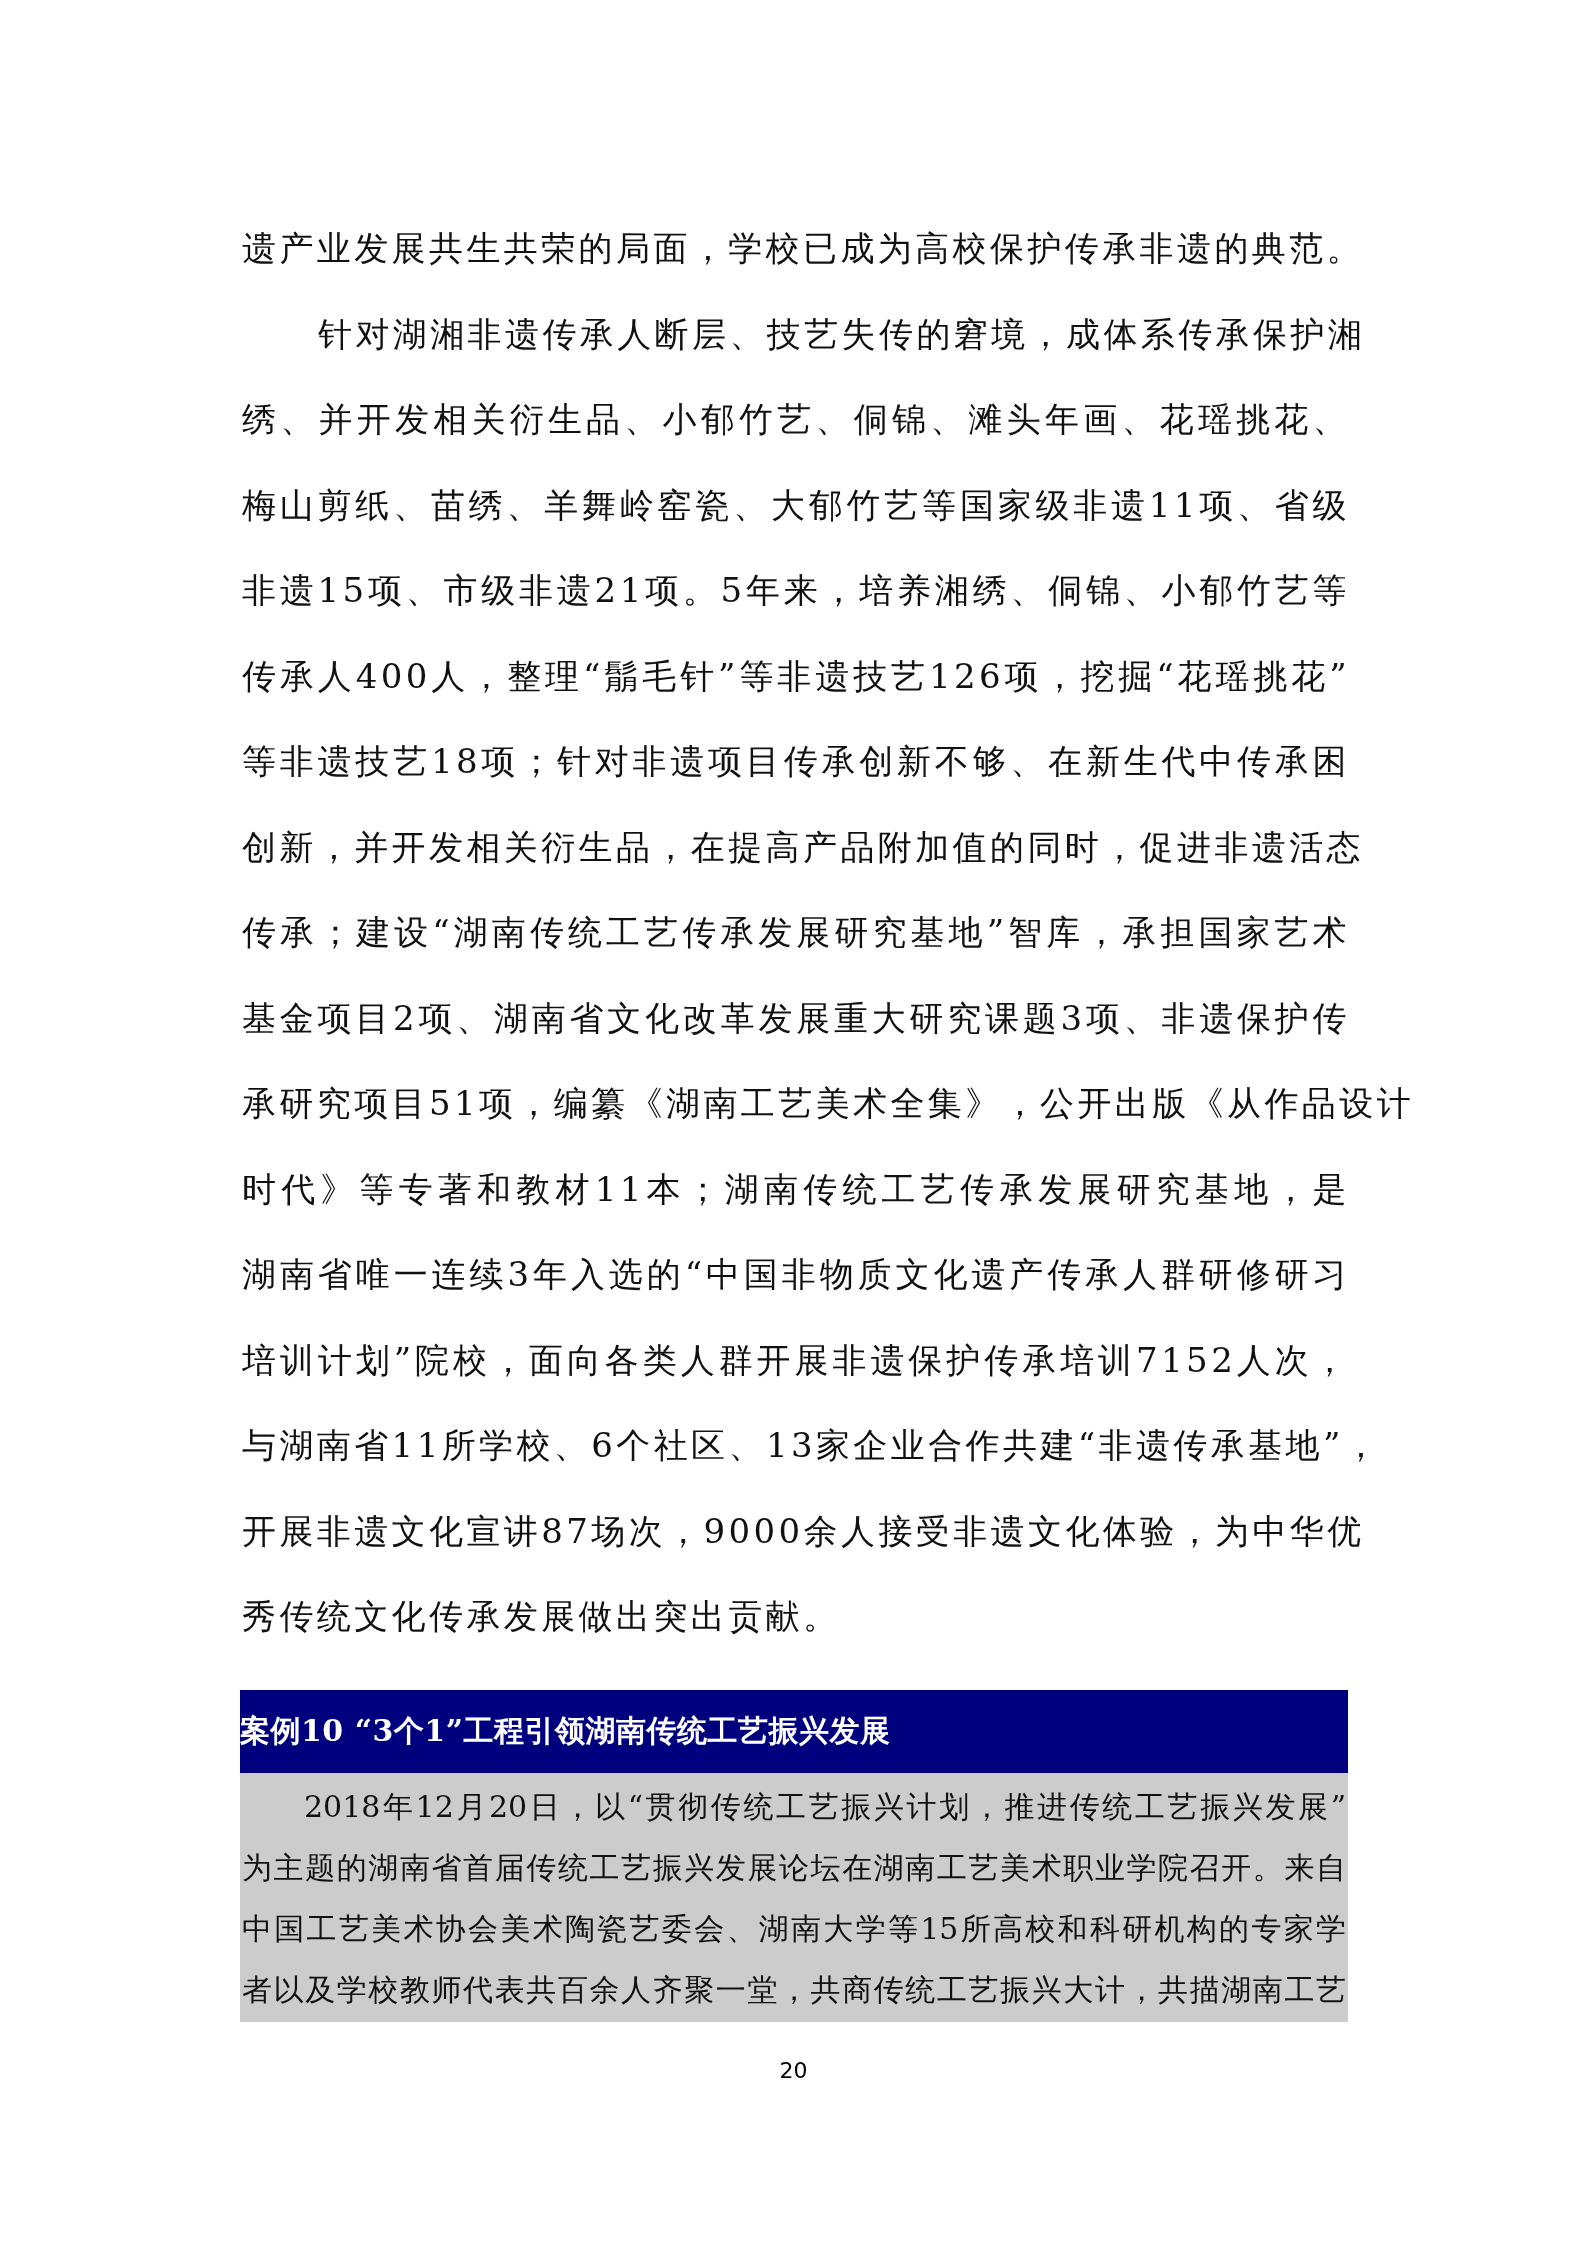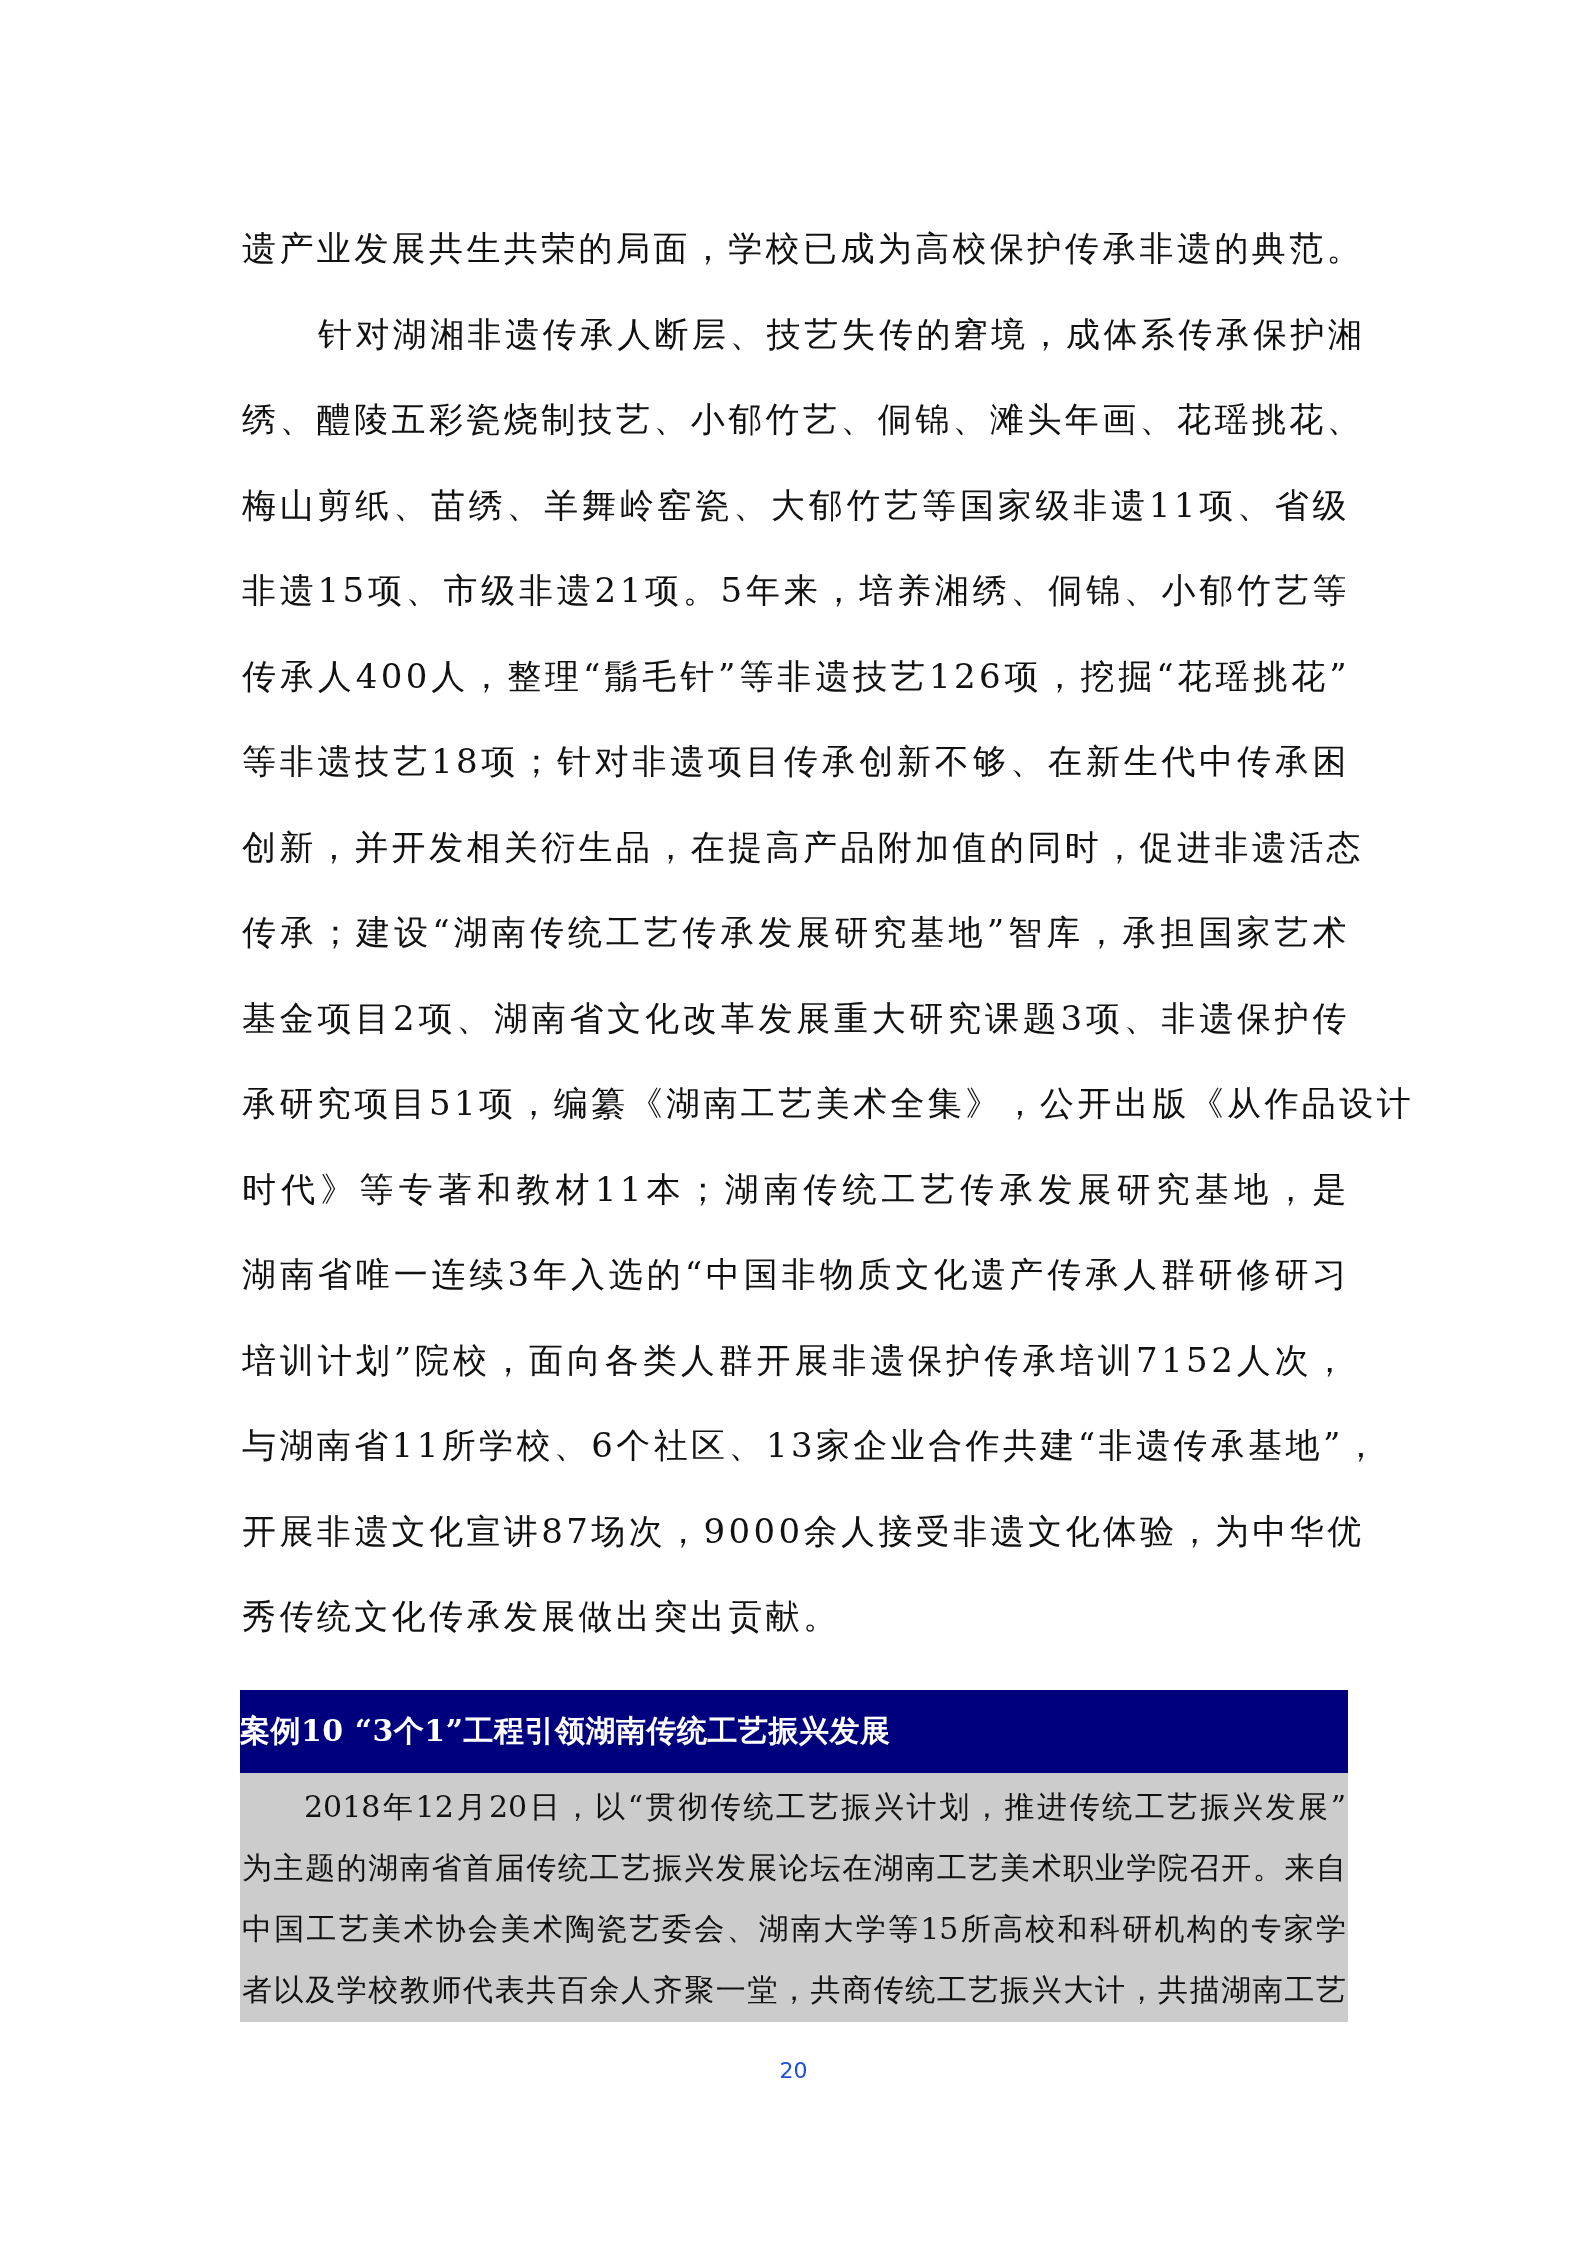--- a/index.html
+++ b/index.html
@@ -27,32 +27,32 @@
   }
   .case-text {
     position: absolute; left: 242px; top: 1776px; width: 1104px;
     font-family: "DejaVu Serif", "Liberation Serif", serif;
     font-size: 30px; line-height: 61px; color: #111111;
   }
   .case-text .line { display: block; white-space: nowrap; height: 61px; text-align: justify; text-align-last: justify; }
   .case-text .line.indent { padding-left: 62px; }
   .page-number {
     position: absolute; left: 0; width: 1587px; top: 2058px; text-align: center;
-    font-family: "DejaVu Sans", "Liberation Sans", sans-serif; font-size: 22px; color: #1d4ed8;
+    font-family: "DejaVu Sans", "Liberation Sans", sans-serif; font-size: 22px; color: #000000;
   }
 </style>
 </head>
 <body>
 
 <div class="page">
 
   <div class="body-text">
     <span class="line">遗产业发展共生共荣的局面，学校已成为高校保护传承非遗的典范。</span>
     <span class="line indent justify">针对湖湘非遗传承人断层、技艺失传的窘境，成体系传承保护湘</span>
-    <span class="line justify">绣、醴陵五彩瓷烧制技艺、小郁竹艺、侗锦、滩头年画、花瑶挑花、</span>
+    <span class="line justify">绣、并开发相关衍生品、小郁竹艺、侗锦、滩头年画、花瑶挑花、</span>
     <span class="line justify">梅山剪纸、苗绣、羊舞岭窑瓷、大郁竹艺等国家级非遗11项、省级</span>
     <span class="line justify">非遗15项、市级非遗21项。5年来，培养湘绣、侗锦、小郁竹艺等</span>
     <span class="line justify">传承人400人，整理“鬅毛针”等非遗技艺126项，挖掘“花瑶挑花”</span>
     <span class="line justify">等非遗技艺18项；针对非遗项目传承创新不够、在新生代中传承困</span>
     <span class="line justify">创新，并开发相关衍生品，在提高产品附加值的同时，促进非遗活态</span>
     <span class="line justify">传承；建设“湖南传统工艺传承发展研究基地”智库，承担国家艺术</span>
     <span class="line justify">基金项目2项、湖南省文化改革发展重大研究课题3项、非遗保护传</span>
     <span class="line justify">承研究项目51项，编纂《湖南工艺美术全集》，公开出版《从作品设计</span>
     <span class="line justify">时代》等专著和教材11本；湖南传统工艺传承发展研究基地，是</span>
     <span class="line justify">湖南省唯一连续3年入选的“中国非物质文化遗产传承人群研修研习</span>

